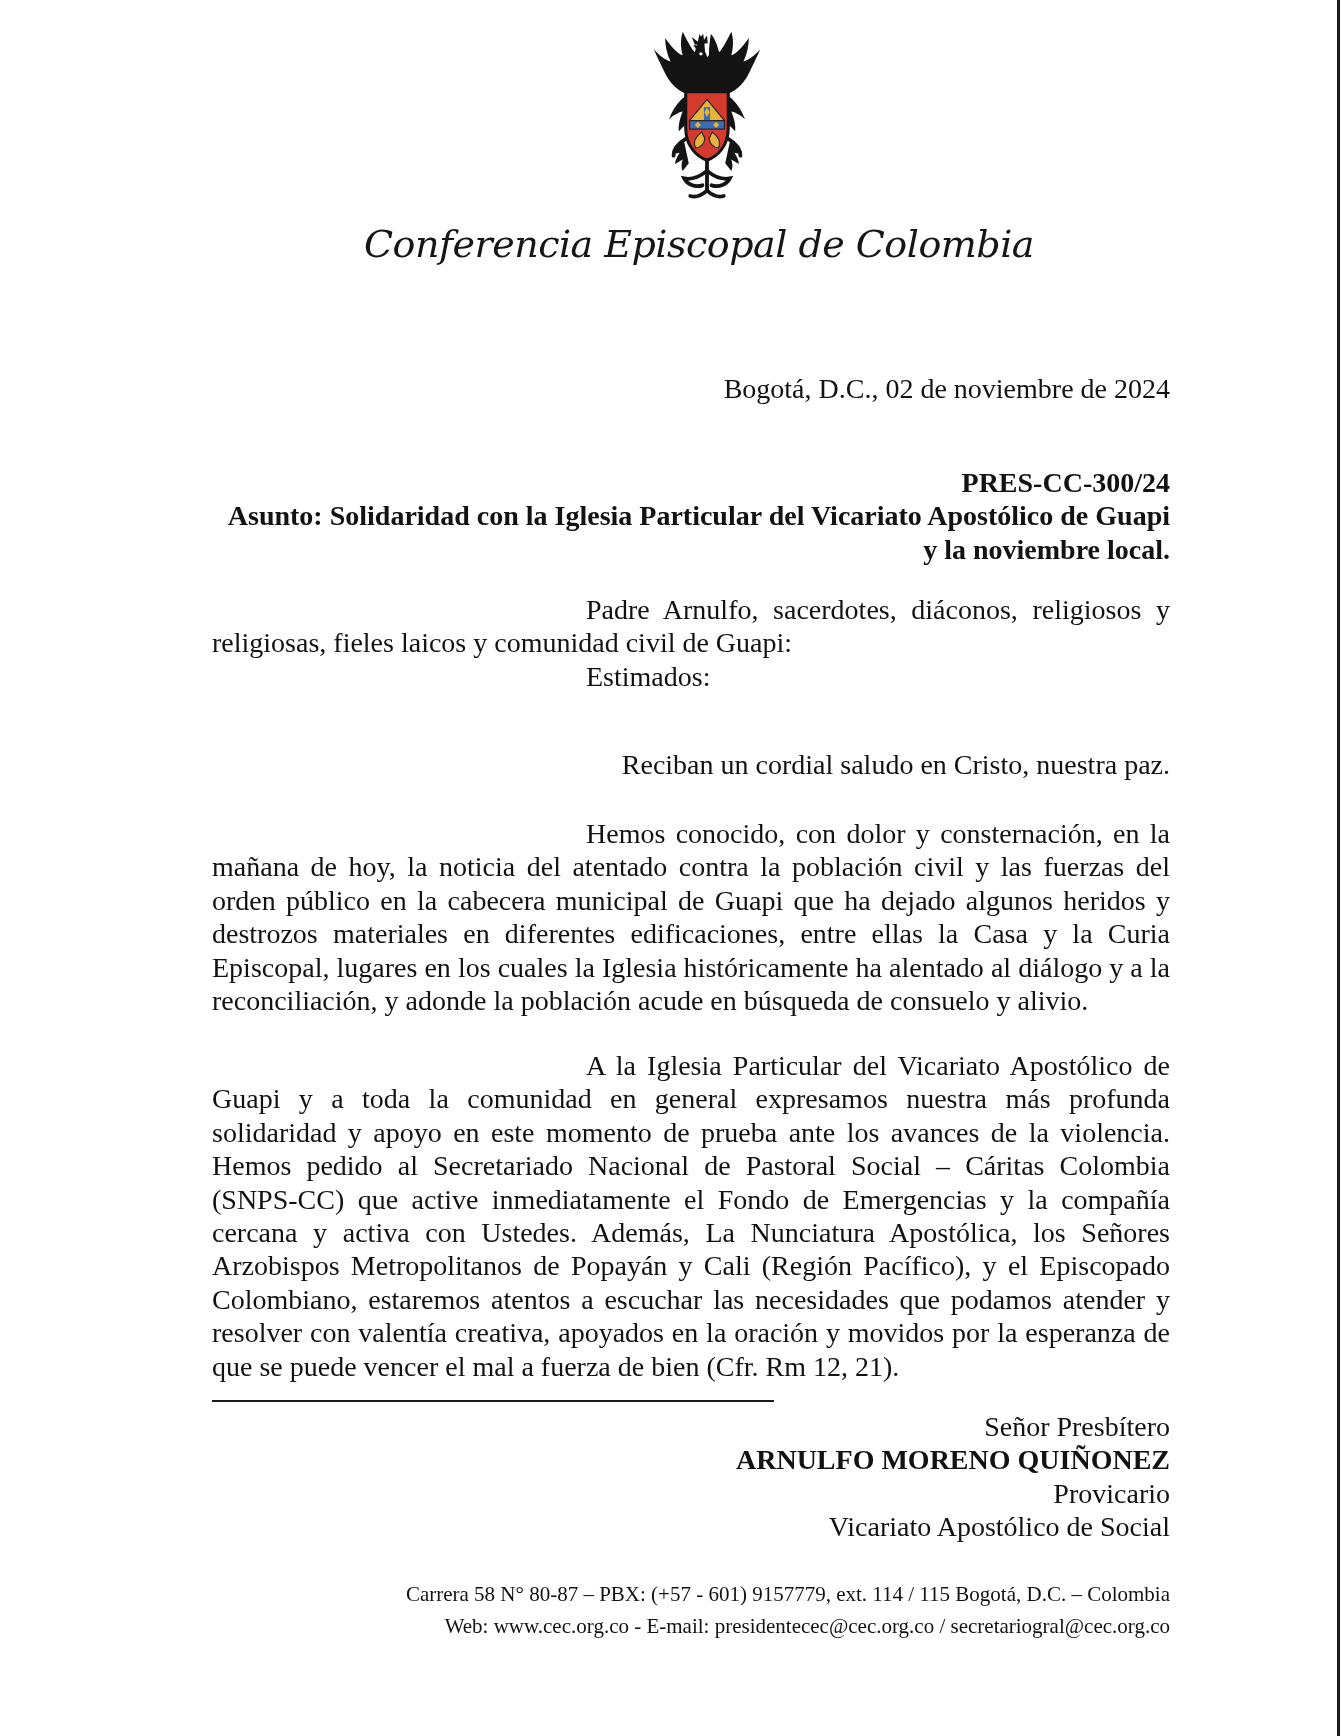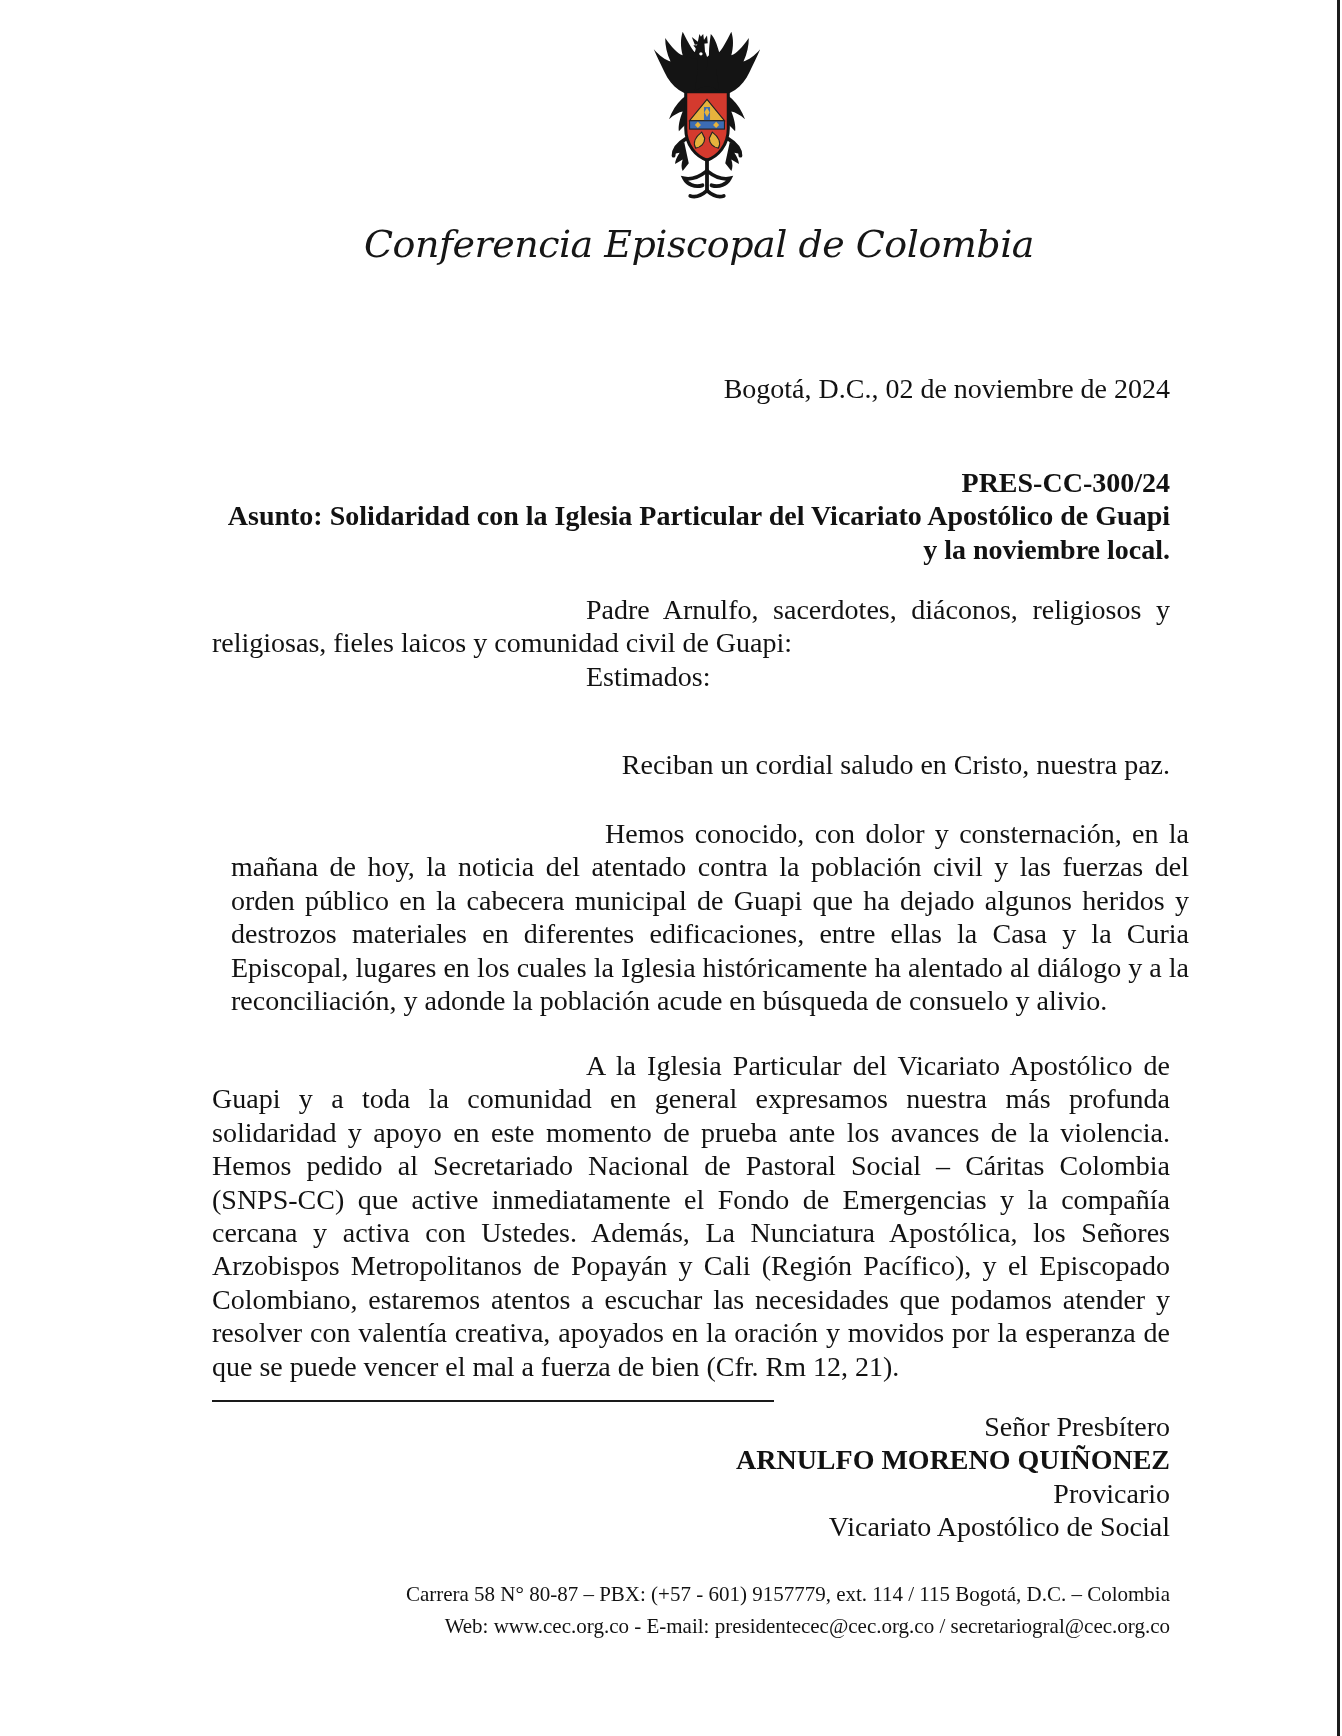--- a/index.html
+++ b/index.html
@@ -30,21 +30,21 @@
   }
   
   .col{position:absolute;left:212px;width:958px;font-size:28px;line-height:33.4px;text-align:right;}
   .date-line{top:372px;text-indent:374px;white-space:nowrap;}
   .ref-block{top:466px;font-weight:bold;}
   .ref-block div{white-space:nowrap;}
   .salutation{top:593px;text-align:justify;}
   .salutation .tabbed{text-indent:374px;}
   .greeting{top:716px;text-indent:374px;white-space:nowrap;margin-top:32px;}
   .para{text-align:justify;text-indent:374px;}
-  .para-1{top:789px;margin-left:19px;}
+  .para-1{top:789px;}
   .para-2{top:1021px;}
   
   .sig-block{top:1400px;}
   .sig-rule{width:562px;height:0;border-top:2.5px solid #1a1a1a;margin-bottom:8px;}
   .sig-name{font-weight:bold;}
   
   .footer{top:1578px;text-align:right;font-size:21px;line-height:32px;}
   .footer div{white-space:nowrap;}
 </style>
 </head>

